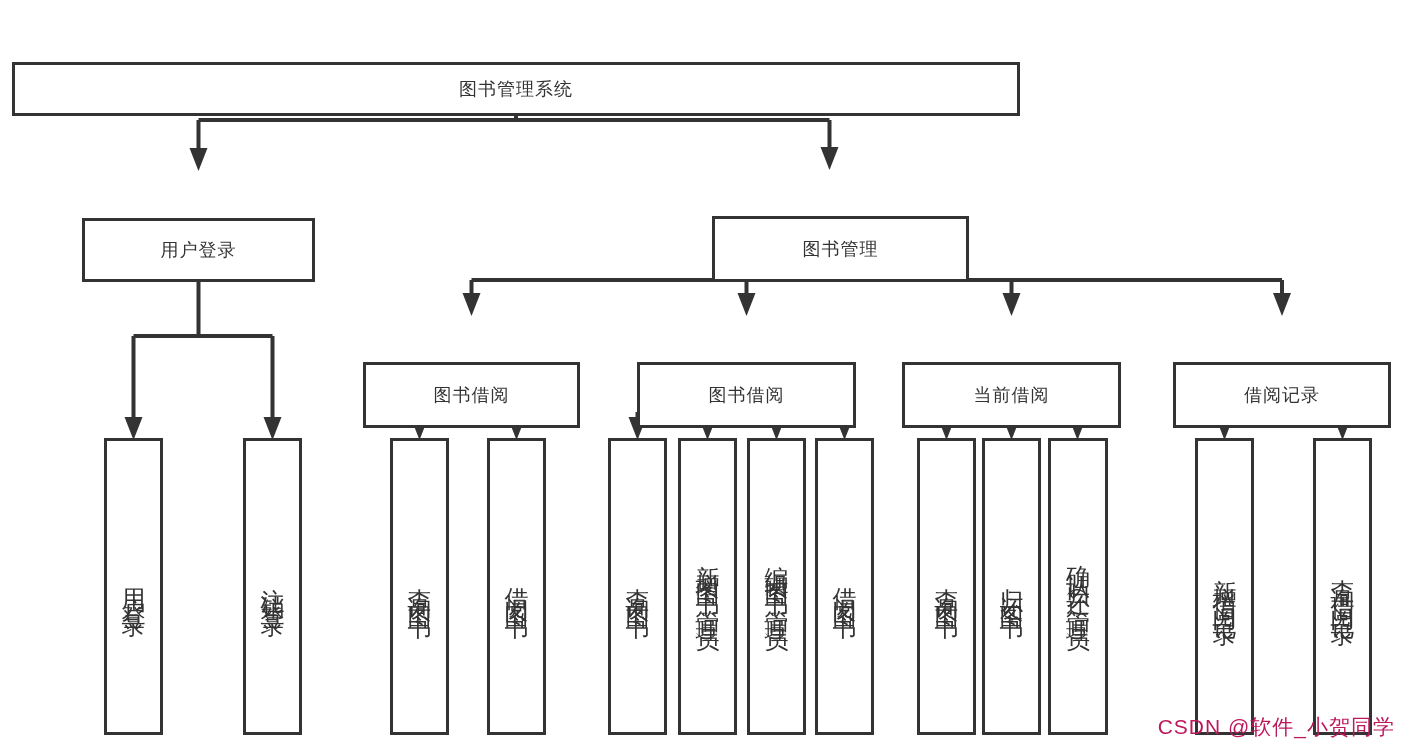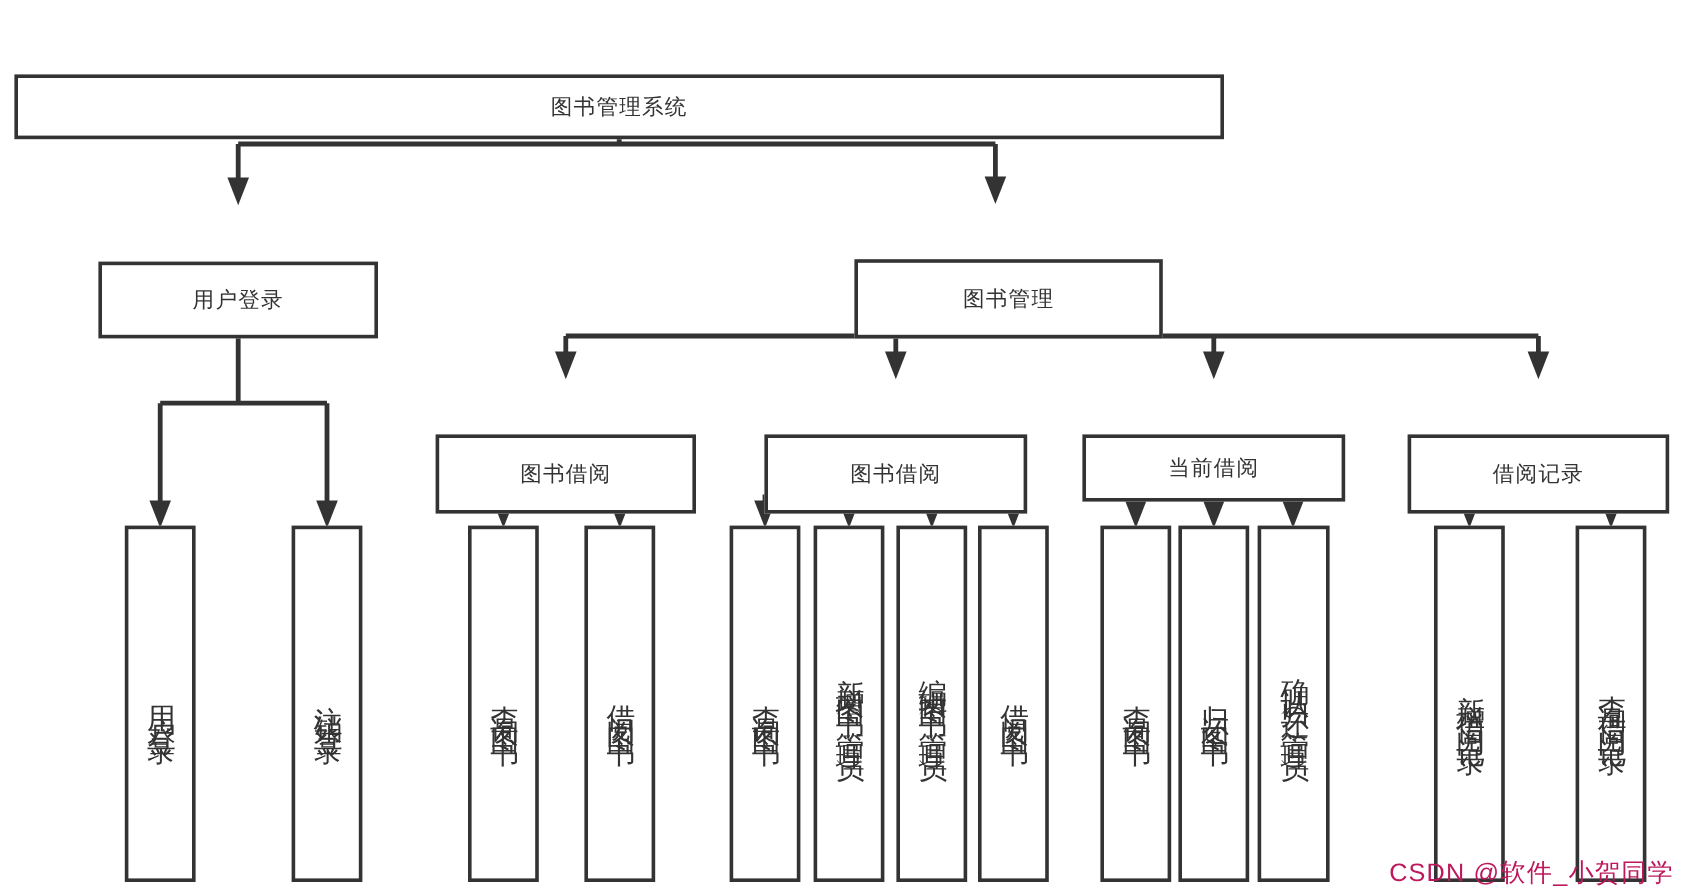--- a/index.html
+++ b/index.html
@@ -99,21 +99,21 @@
     </g>
   </svg>
 
   <div class="node hbox" style="left:12px; top:14px; width:1008px; height:54px;">图书管理系统</div>
 
   <div class="node hbox" style="left:82px; top:170px; width:233px; height:64px;">用户登录</div>
   <div class="node hbox" style="left:712px; top:168px; width:257px; height:66px;">图书管理</div>
 
   <div class="node hbox" style="left:363px; top:314px; width:217px; height:66px;">图书借阅</div>
   <div class="node hbox" style="left:637px; top:314px; width:219px; height:66px;">图书借阅</div>
-  <div class="node hbox" style="left:902px; top:314px; width:219px; height:56px;">当前借阅</div>
+  <div class="node hbox" style="left:902px; top:314px; width:219px; height:66px;">当前借阅</div>
   <div class="node hbox" style="left:1173px; top:314px; width:218px; height:66px;">借阅记录</div>
 
   <div class="node vbox" style="left:104px; top:438px; width:59px; height:297px;">用户登录</div>
   <div class="node vbox" style="left:243px; top:438px; width:59px; height:297px;">注销登录</div>
 
   <div class="node vbox" style="left:390px; top:438px; width:59px; height:297px;">查询图书</div>
   <div class="node vbox" style="left:487px; top:438px; width:59px; height:297px;">借阅图书</div>
 
   <div class="node vbox" style="left:608px; top:438px; width:59px; height:297px;">查询图书</div>
   <div class="node vbox" style="left:678px; top:438px; width:59px; height:297px;">新增图书（管理员）</div>

